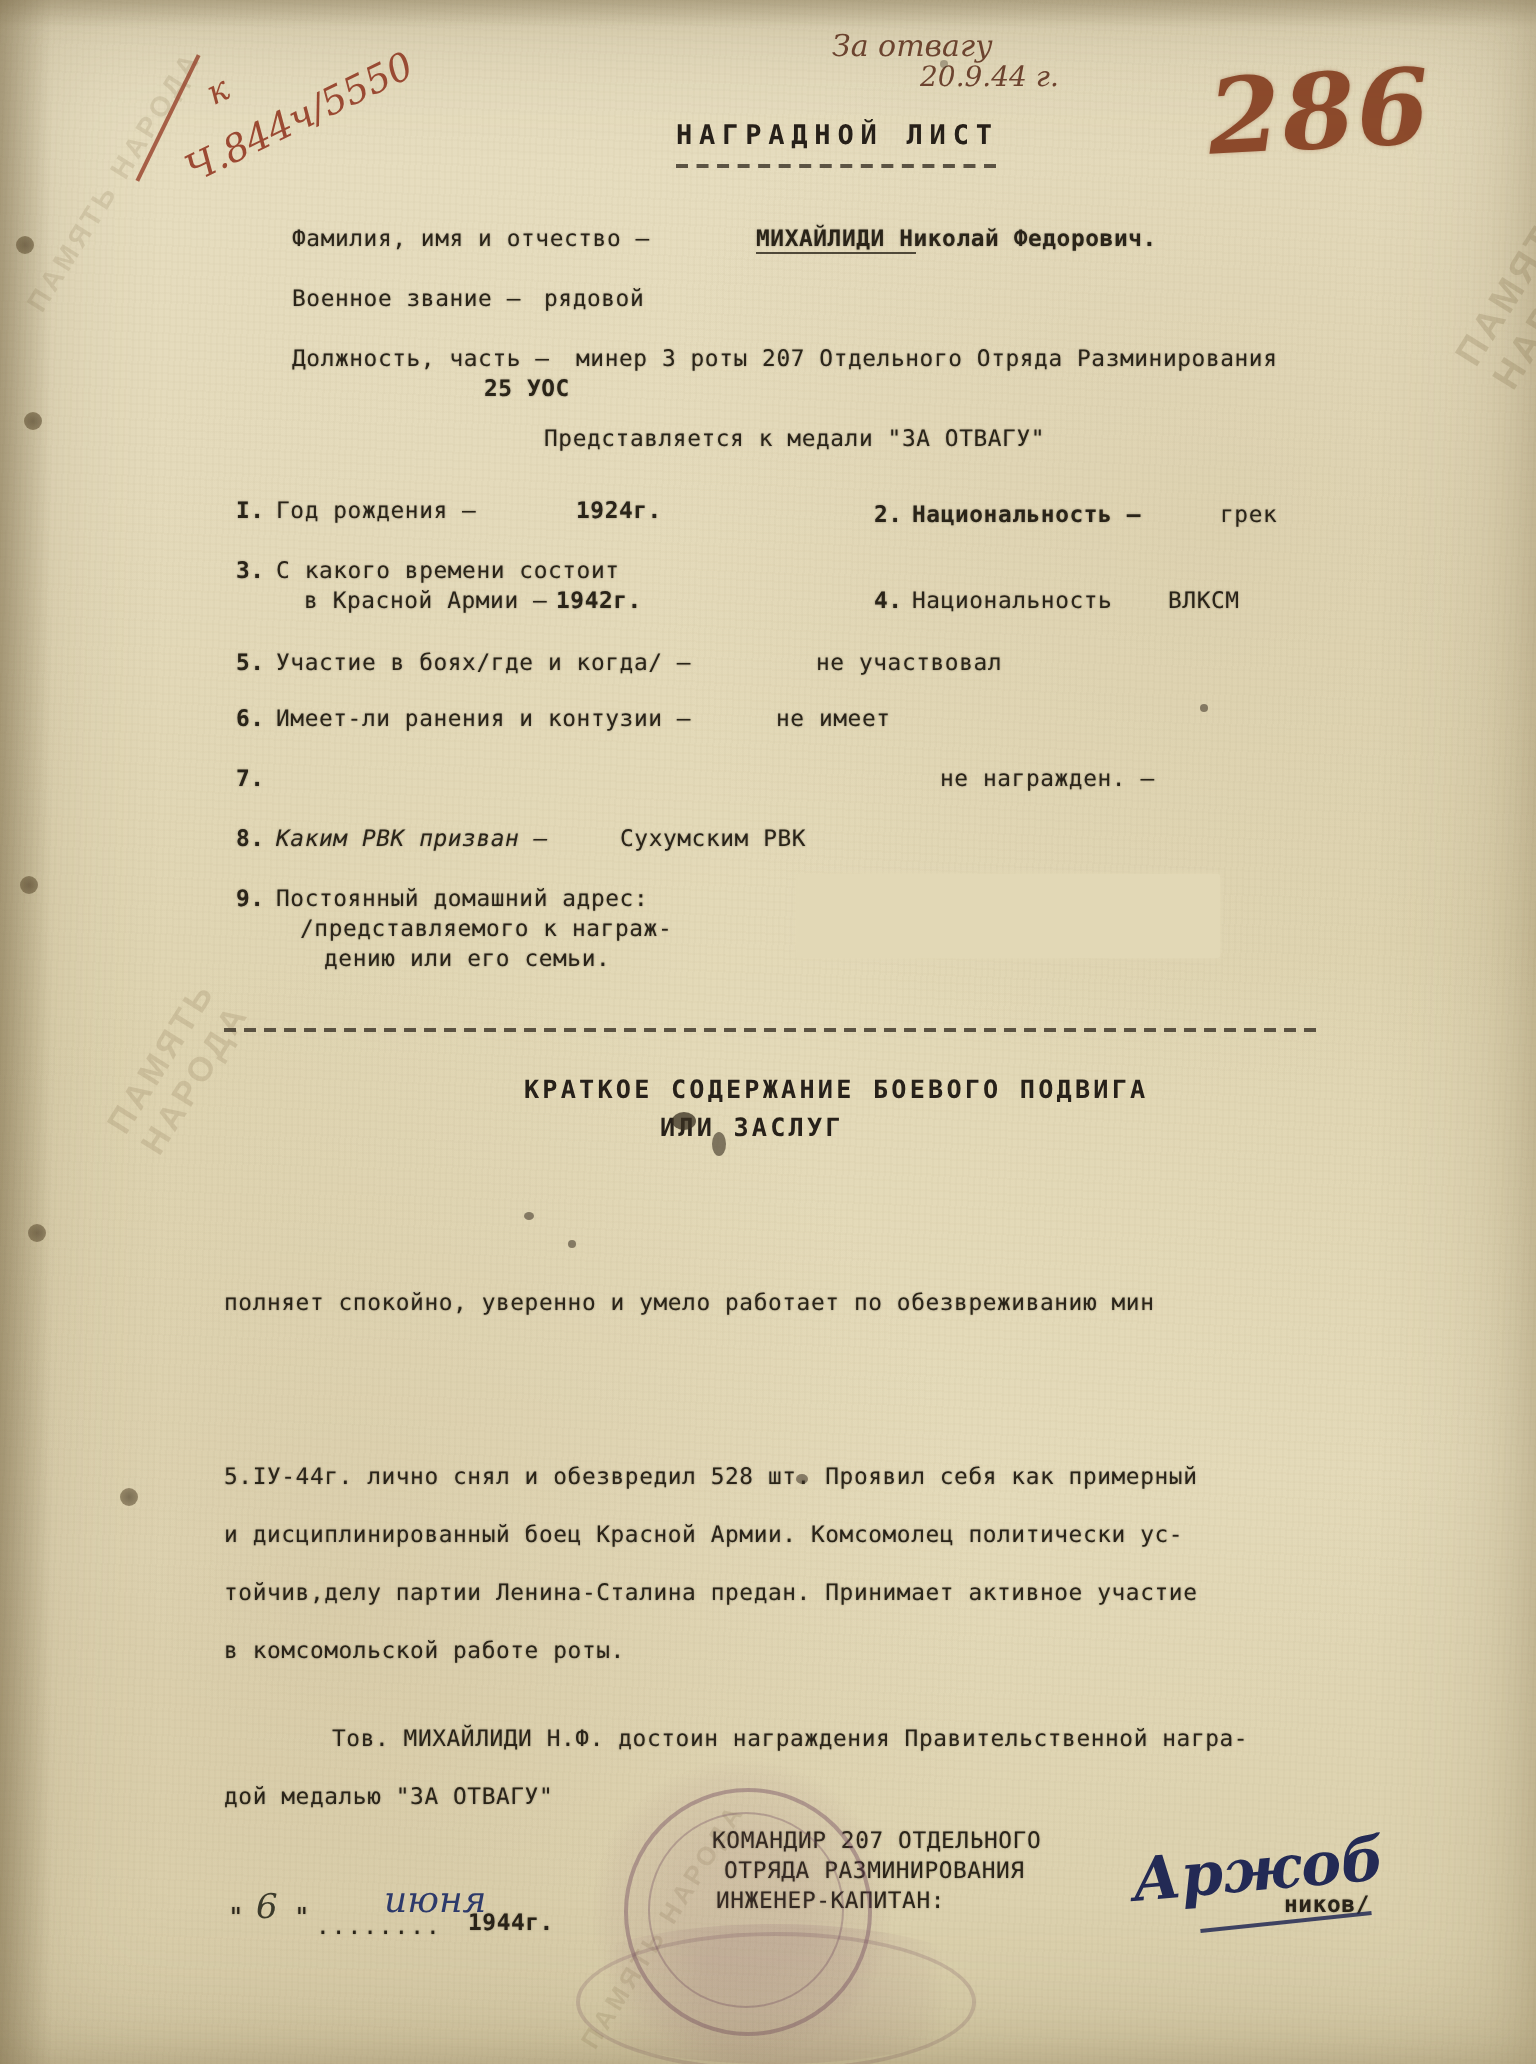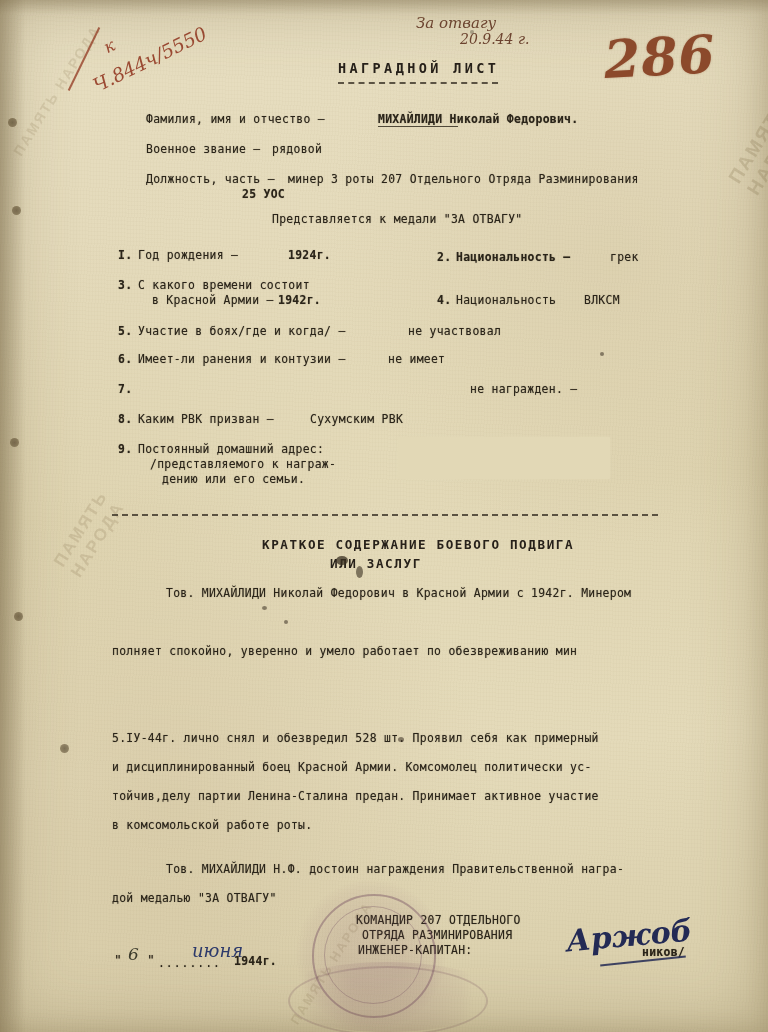--- a/index.html
+++ b/index.html
@@ -138,36 +138,35 @@
   <div class="t" style="left:408px;top:324px;">не участвовал</div>
 
   <div class="t b" style="left:118px;top:352px;">6.</div>
   <div class="t" style="left:138px;top:352px;">Имеет-ли ранения и контузии –</div>
   <div class="t" style="left:388px;top:352px;">не имеет</div>
 
   <div class="t b" style="left:118px;top:382px;">7.</div>
   <div class="t" style="left:470px;top:382px;">не награжден.  –</div>
 
   <div class="t b" style="left:118px;top:412px;">8.</div>
-  <div class="t" style="left:138px;top:412px;">Каким РВК призван –</div>
+  <div class="t" style="left:138px;top:412px;font-style:italic;">Каким РВК призван –</div>
   <div class="t" style="left:310px;top:412px;">Сухумским РВК</div>
 
   <div class="t b" style="left:118px;top:442px;">9.</div>
   <div class="t" style="left:138px;top:442px;">Постоянный домашний адрес:</div>
   <div class="t" style="left:150px;top:457px;">/представляемого   к награж-</div>
   <div class="t" style="left:162px;top:472px;">дению или его семьи.</div>
 
   <div class="redact" style="left:398px;top:437px;width:212px;height:42px;"></div>
 
   <div class="dashline" style="left:112px;top:514px;width:546px;"></div>
 
   <div class="title" style="left:262px;top:537px;font-size:12.6px;letter-spacing:1.6px;">КРАТКОЕ СОДЕРЖАНИЕ БОЕВОГО ПОДВИГА</div>
   <div class="title" style="left:330px;top:556px;font-size:12.6px;letter-spacing:1.6px;">ИЛИ ЗАСЛУГ</div>
 
-  <div class="t" style="left:166px;top:586px;">Тов. МИХАЙЛИДИ Николай Федорович в Красной Армии с 1942г. Минером</div>
   <div class="t" style="left:112px;top:644px;">полняет  спокойно, уверенно и умело работает по обезвреживанию мин</div>
   <div class="t" style="left:112px;top:731px;">5.IУ-44г. лично снял и обезвредил 528 шт. Проявил себя как примерный</div>
   <div class="t" style="left:112px;top:760px;">и дисциплинированный боец Красной Армии. Комсомолец политически ус-</div>
   <div class="t" style="left:112px;top:789px;">тойчив,делу партии Ленина-Сталина предан. Принимает активное участие</div>
   <div class="t" style="left:112px;top:818px;">в комсомольской работе роты.</div>
 
   <div class="t" style="left:166px;top:862px;">Тов. МИХАЙЛИДИ Н.Ф. достоин награждения Правительственной награ-</div>
   <div class="t" style="left:112px;top:891px;">дой  медалью "ЗА ОТВАГУ"</div>
 
   <div class="t" style="left:356px;top:913px;">КОМАНДИР 207 ОТДЕЛЬНОГО</div>

